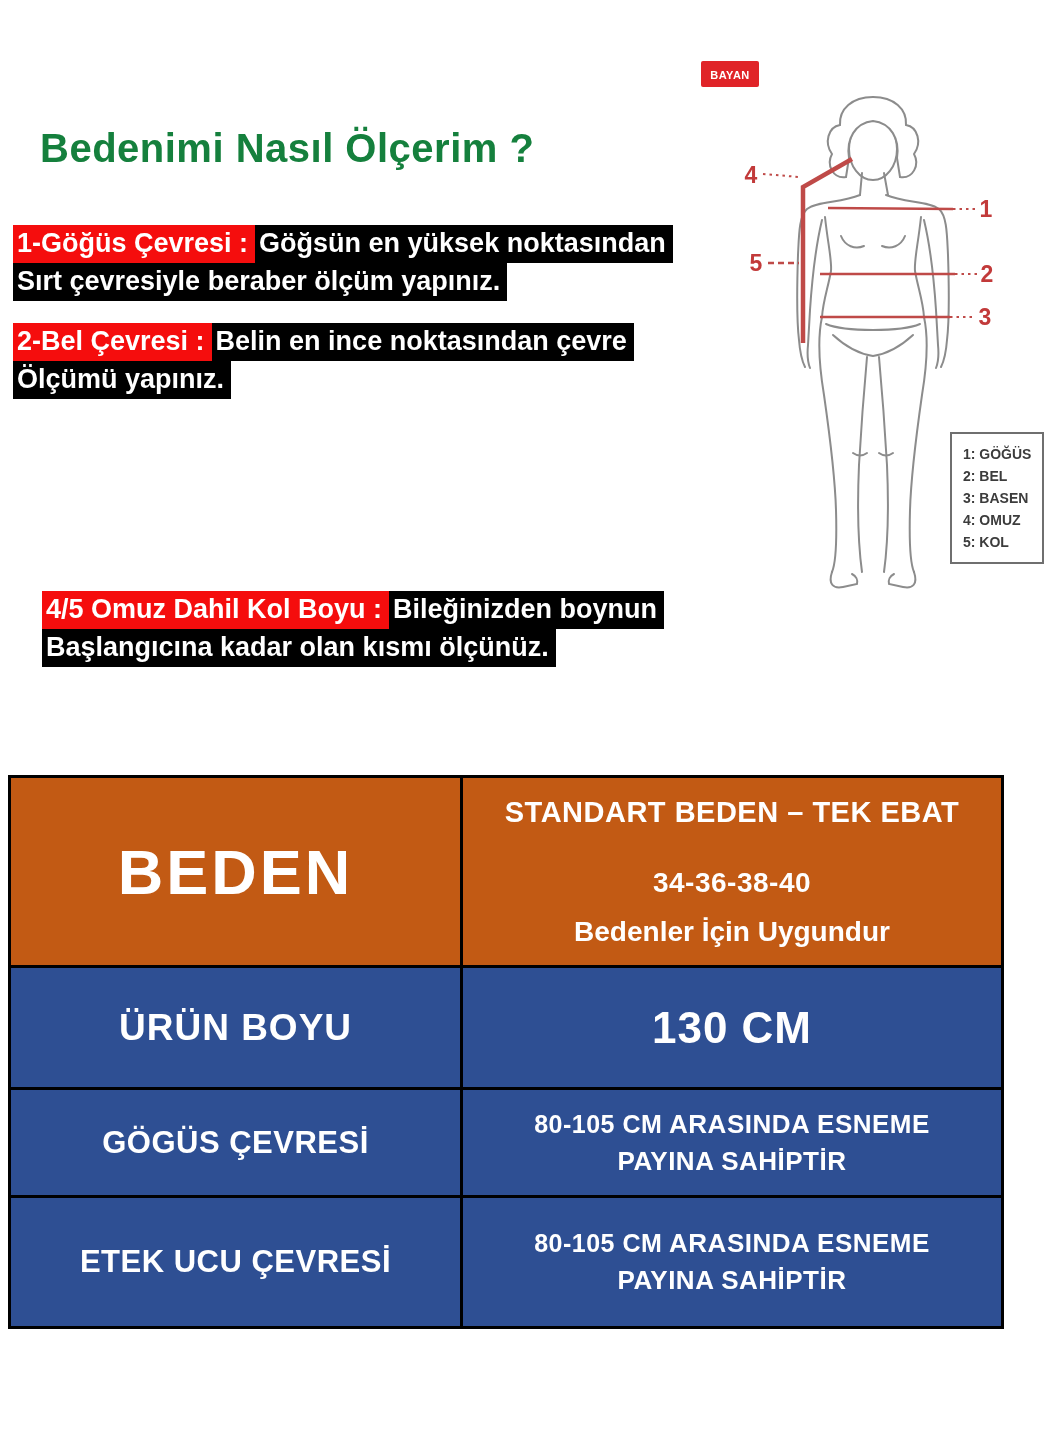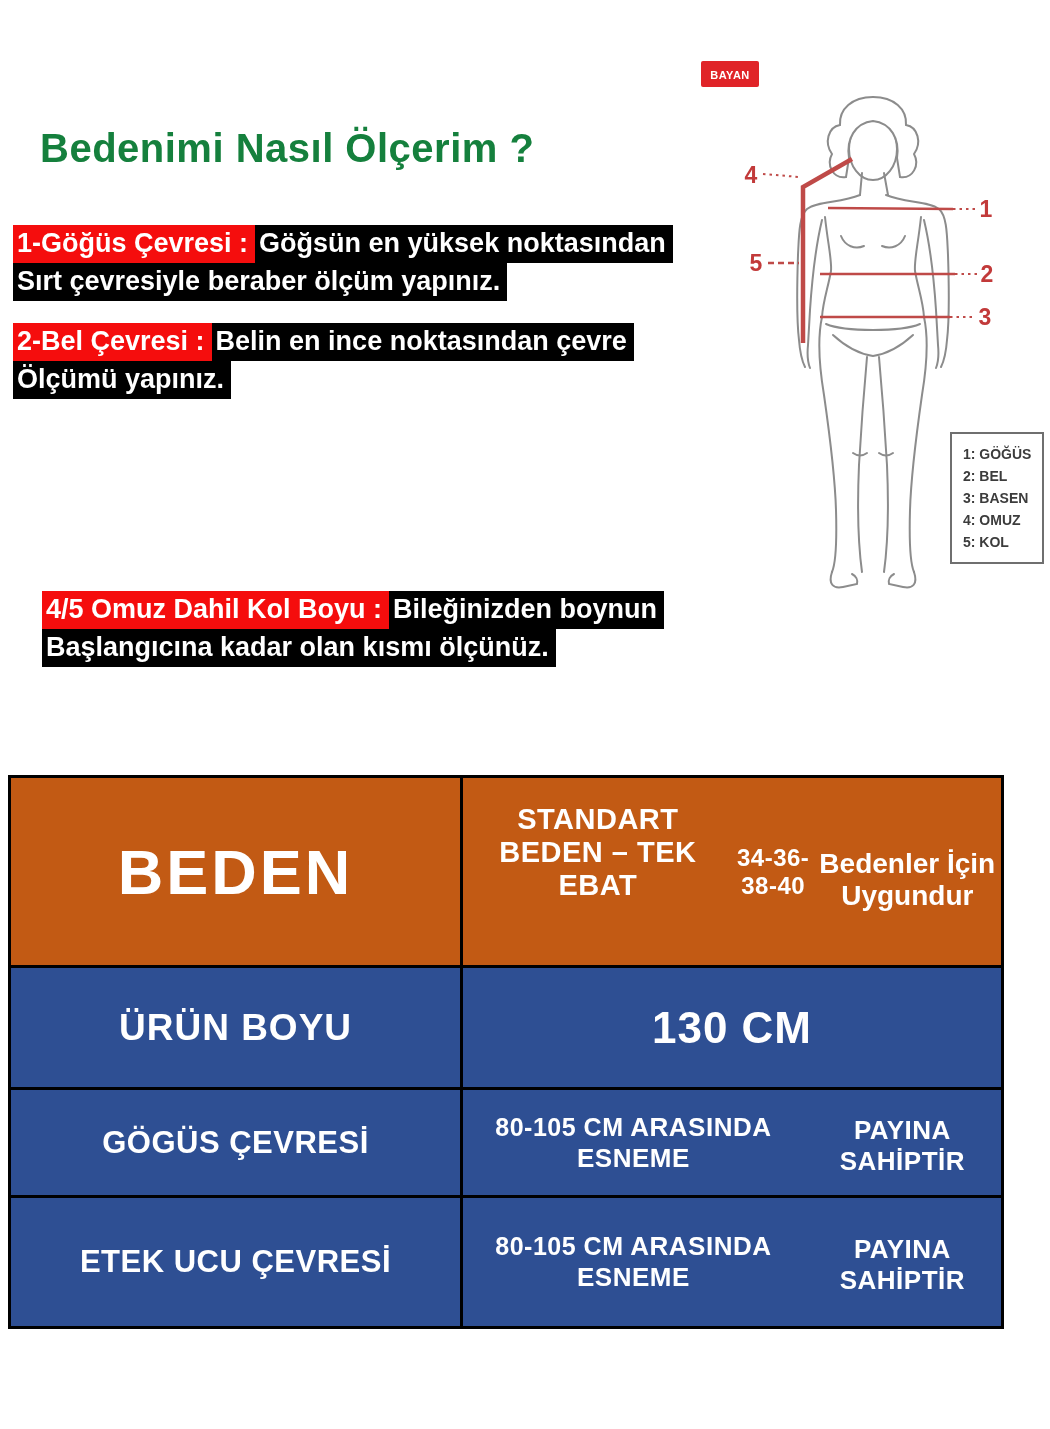--- a/index.html
+++ b/index.html
@@ -42,28 +42,28 @@
   .legend-rect { fill:#ffffff; stroke:#6f6f6f; stroke-width:2; }
   .legend-text { font-family:"Liberation Sans",sans-serif; font-size:14px; font-weight:bold; fill:#3c3c3c; }
 
   
   .size-table {
     position:absolute; left:8px; top:775px;
     display:grid; grid-template-columns:449px 538px;
     grid-template-rows:187px 119px 105px 128px;
     gap:3px; background:#000; border:3px solid #000;
   }
-  .cell { display:flex; flex-direction:row; align-items:center; justify-content:center;
+  .cell { display:flex; flex-direction:column; align-items:center; justify-content:center;
           color:#fff; text-align:center; font-weight:bold; }
   .cell.orange { background:#c25a14; }
   .cell.blue   { background:#2e4f93; }
 
   .beden-header   { font-size:63px; letter-spacing:3px; }
   .r1-line1 { font-size:29px; letter-spacing:0.5px; margin-bottom:38px; }
-  .r1-line2 { font-size:24px; letter-spacing:0.5px; }
+  .r1-line2 { font-size:28px; letter-spacing:0.5px; }
   .r1-line3 { font-size:28px; margin-top:17px; }
   .r2-header { font-size:37px; letter-spacing:1px; }
   .r2-value  { font-size:44px; letter-spacing:1px; }
   .r34-header { font-size:31px; letter-spacing:0.5px; }
   .stretch-line { font-size:26px; letter-spacing:0.5px; }
   .stretch-line .big { font-size:25px; }
   .stretch-line2 { font-size:26px; letter-spacing:0.5px; margin-top:6px; }
 </style>
 </head>
 <body>

